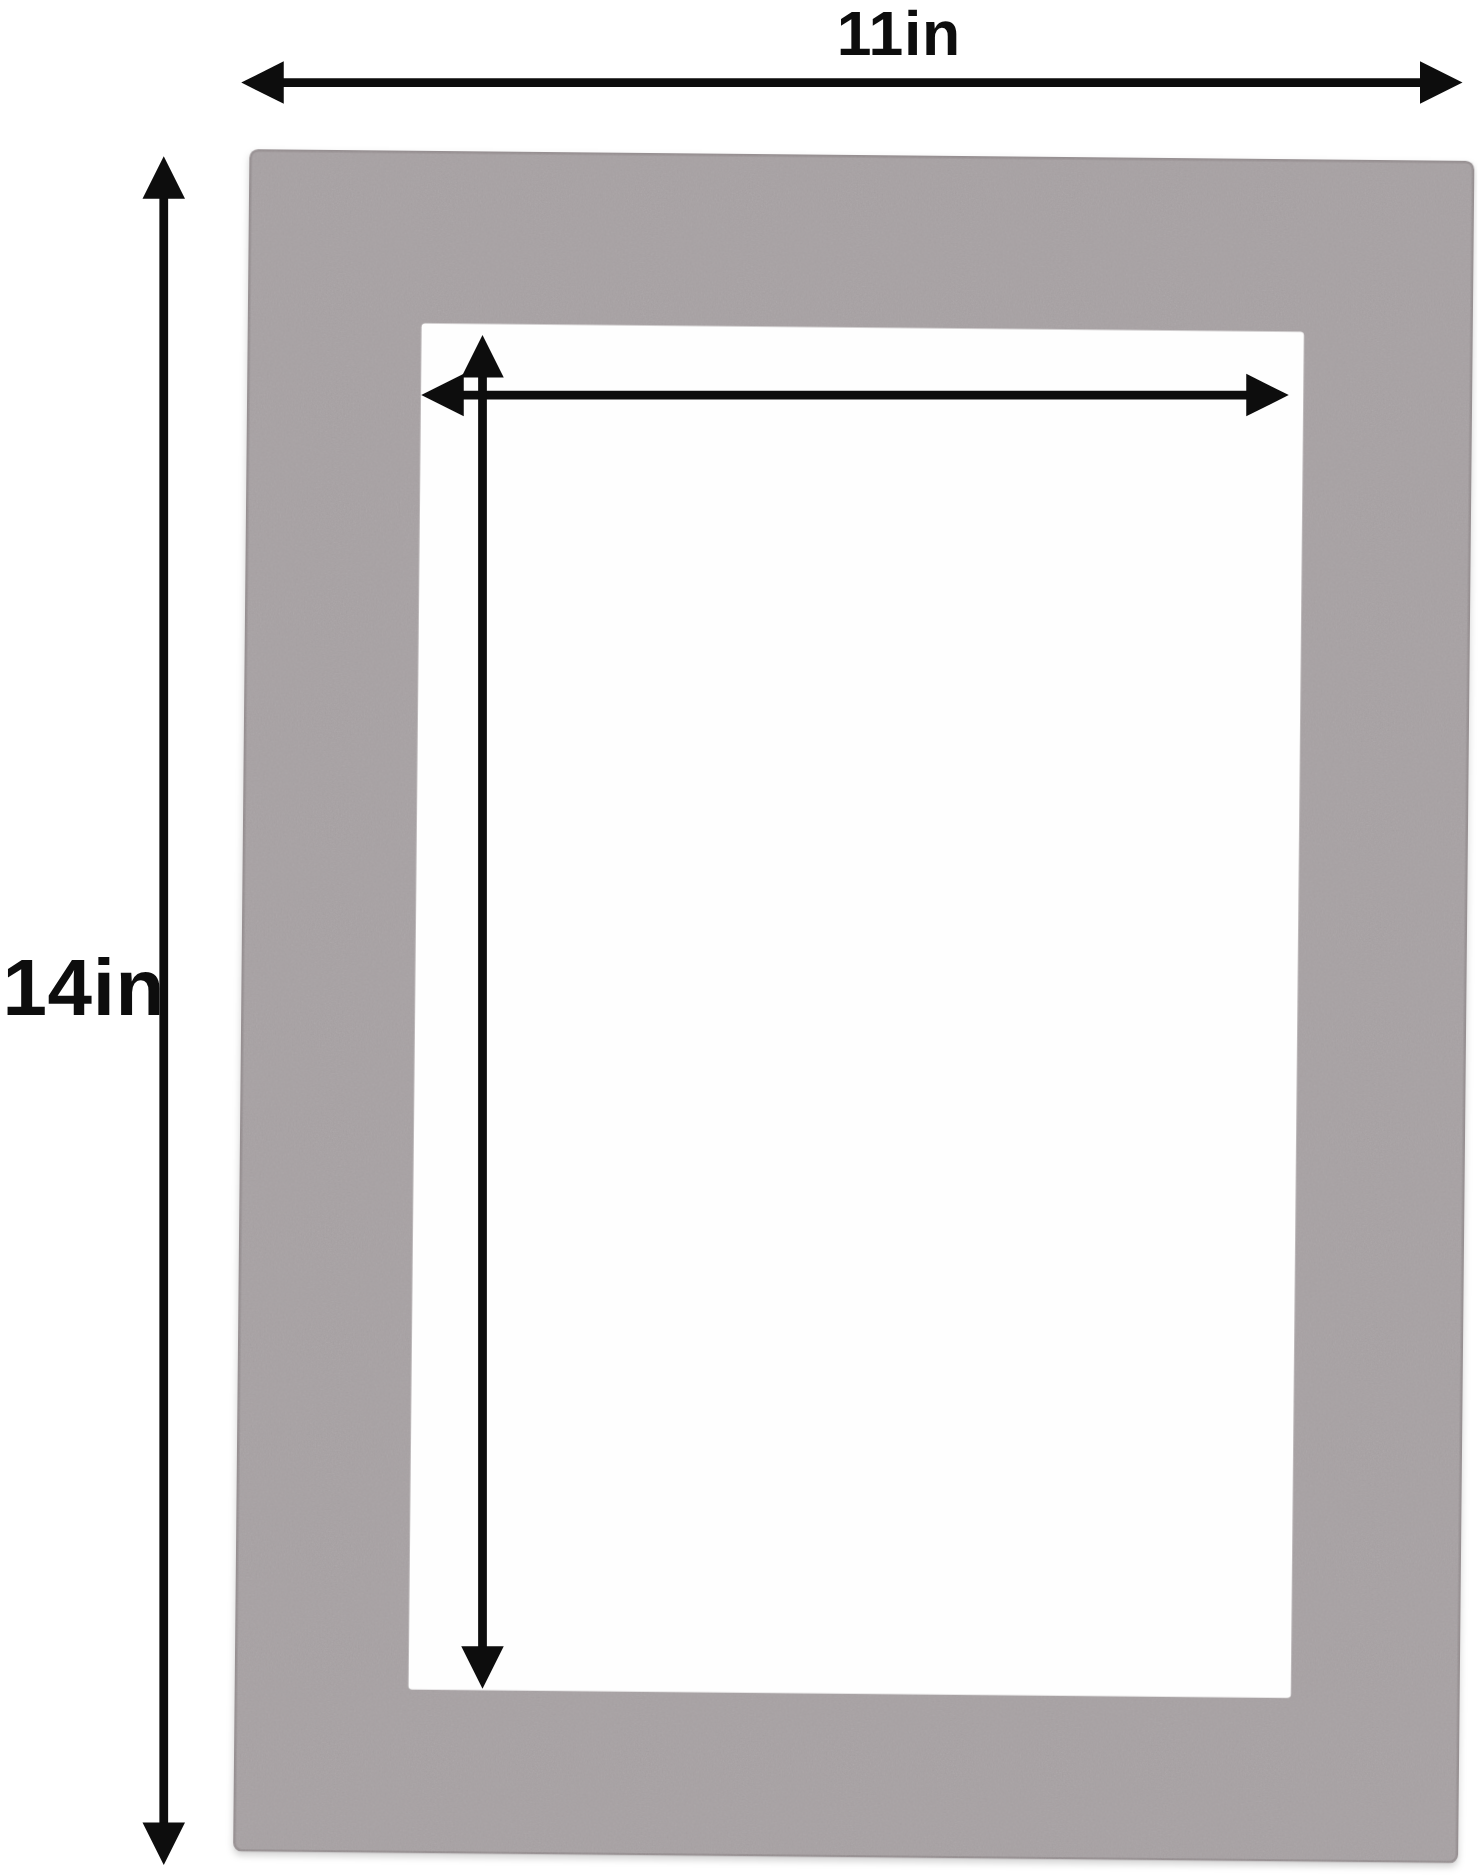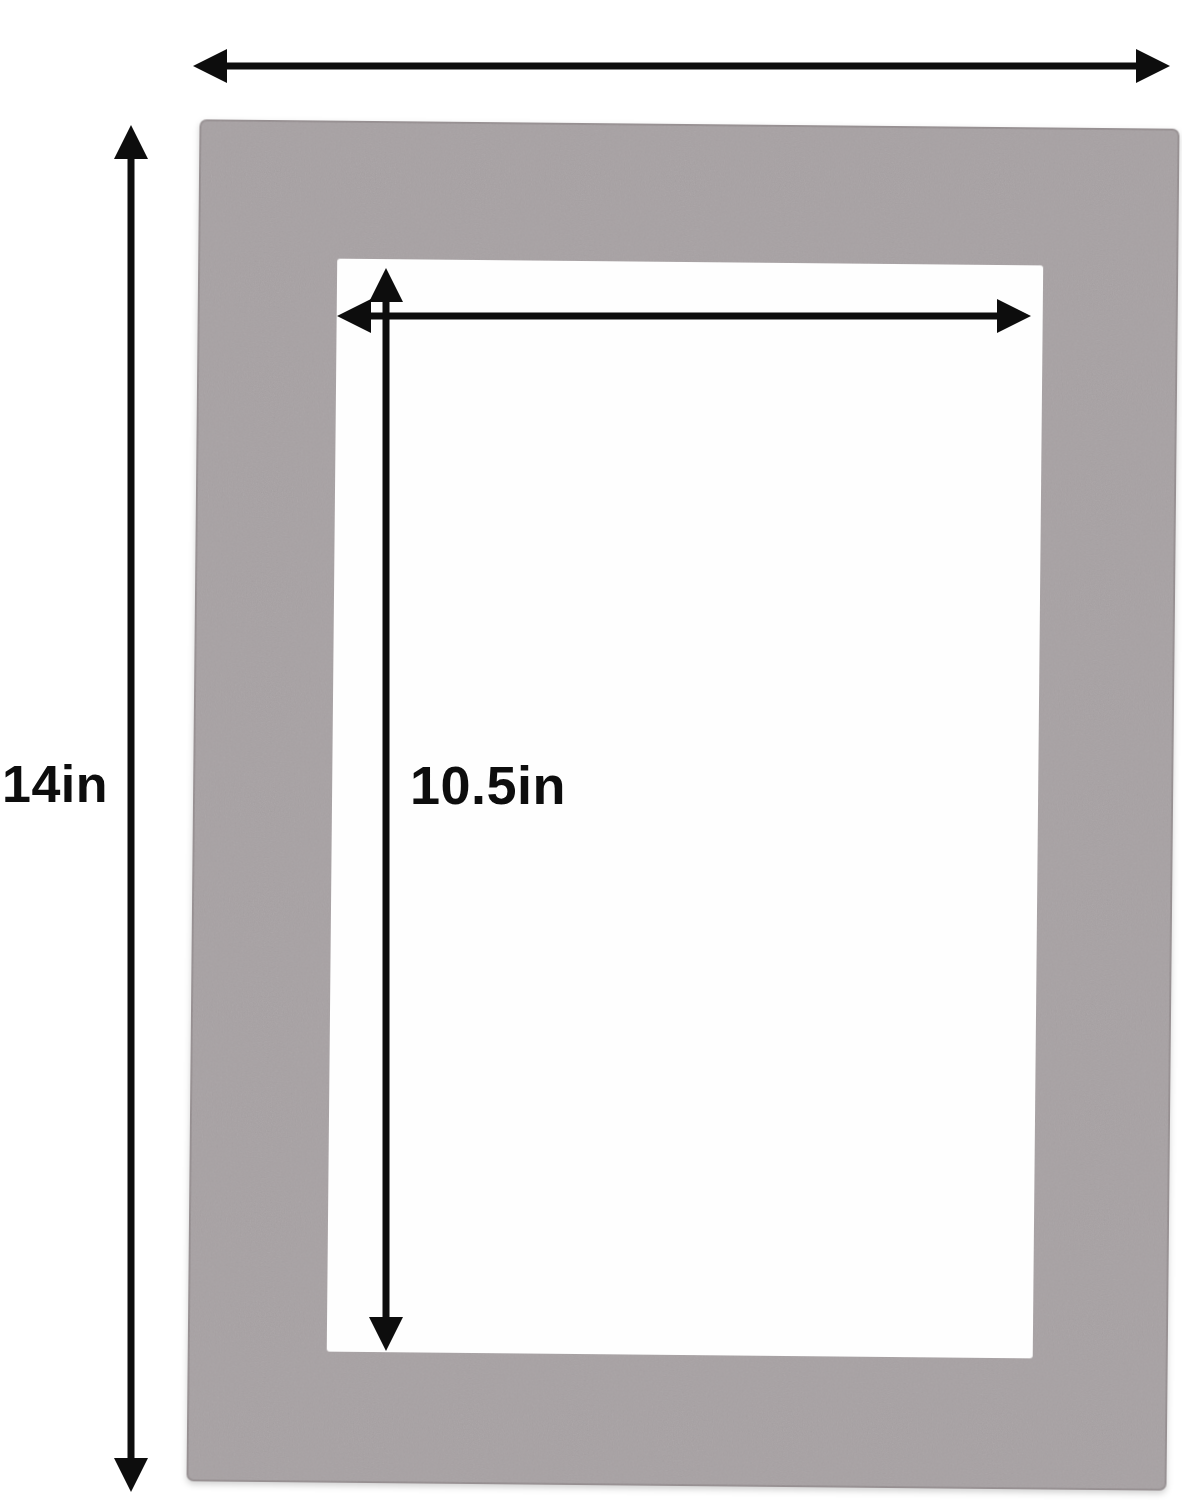--- a/index.html
+++ b/index.html
@@ -49,21 +49,21 @@
   .label-outer-width {
     left: 569px;
     top: 2px;
     width: 300px;
     text-align: center;
     font-size: 50px;
   }
   .label-outer-height {
     left: 2px;
     top: 758px;
-    font-size: 52px;
+    font-size: 64px;
   }
   .label-opening-width {
     left: 575px;
     top: 337px;
     width: 300px;
     text-align: center;
     font-size: 50px;
   }
   .label-opening-height {
     left: 410px;
@@ -114,19 +114,19 @@
       <polygon points="1031,316 997,299 997,333"></polygon>
     </g>
 
     <g>
       <line x1="386" y1="296" x2="386" y2="1324"></line>
       <polygon points="386,268 369,302 403,302"></polygon>
       <polygon points="386,1351 369,1317 403,1317"></polygon>
     </g>
   </svg>
 
+  <div class="label label-outer-width">11in</div>
 
   <div class="label label-outer-height">14in</div>
 
 
-  <div class="label label-opening-height">10.5in</div>
 
 </div>
 
 </body></html>

